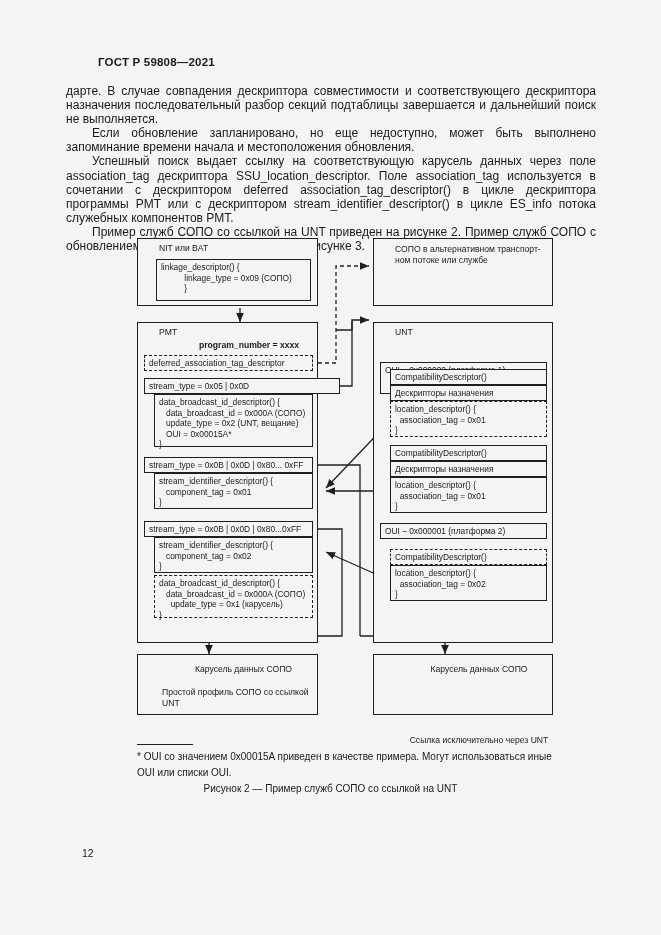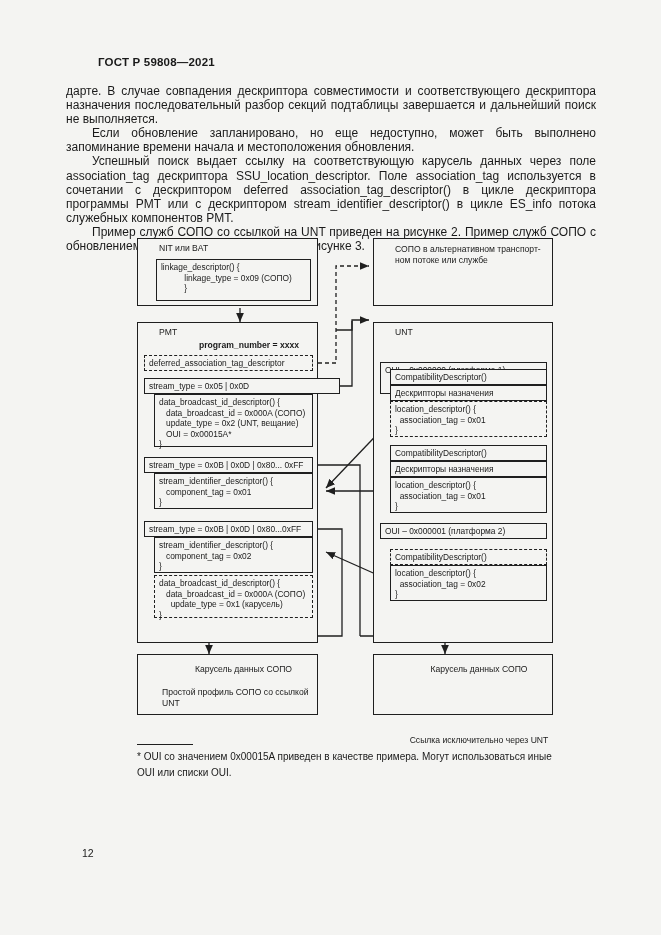--- a/index.html
+++ b/index.html
@@ -191,15 +191,16 @@
 
     <div class="box" style="left:373px;top:424px;width:180px;height:61px;">
       <div class="lbl ctr" style="left:0;top:9px;width:180px;">Карусель данных СОПО</div>
       <div class="lbl ctr" style="left:0;top:32px;width:180px;margin-top:48px;">Ссылка исключительно через UNT</div>
     </div>
 
   </div>
 
   <div class="fn-rule"></div>
   <div class="fnote">* OUI со значением 0x00015A приведен в качестве примера. Могут использоваться иные OUI или списки OUI.</div>
+  <div class="figcap">Рисунок 2 — Пример служб СОПО со ссылкой на UNT</div>
   <div class="pageno">12</div>
 
 </div>
 
 </body></html>

